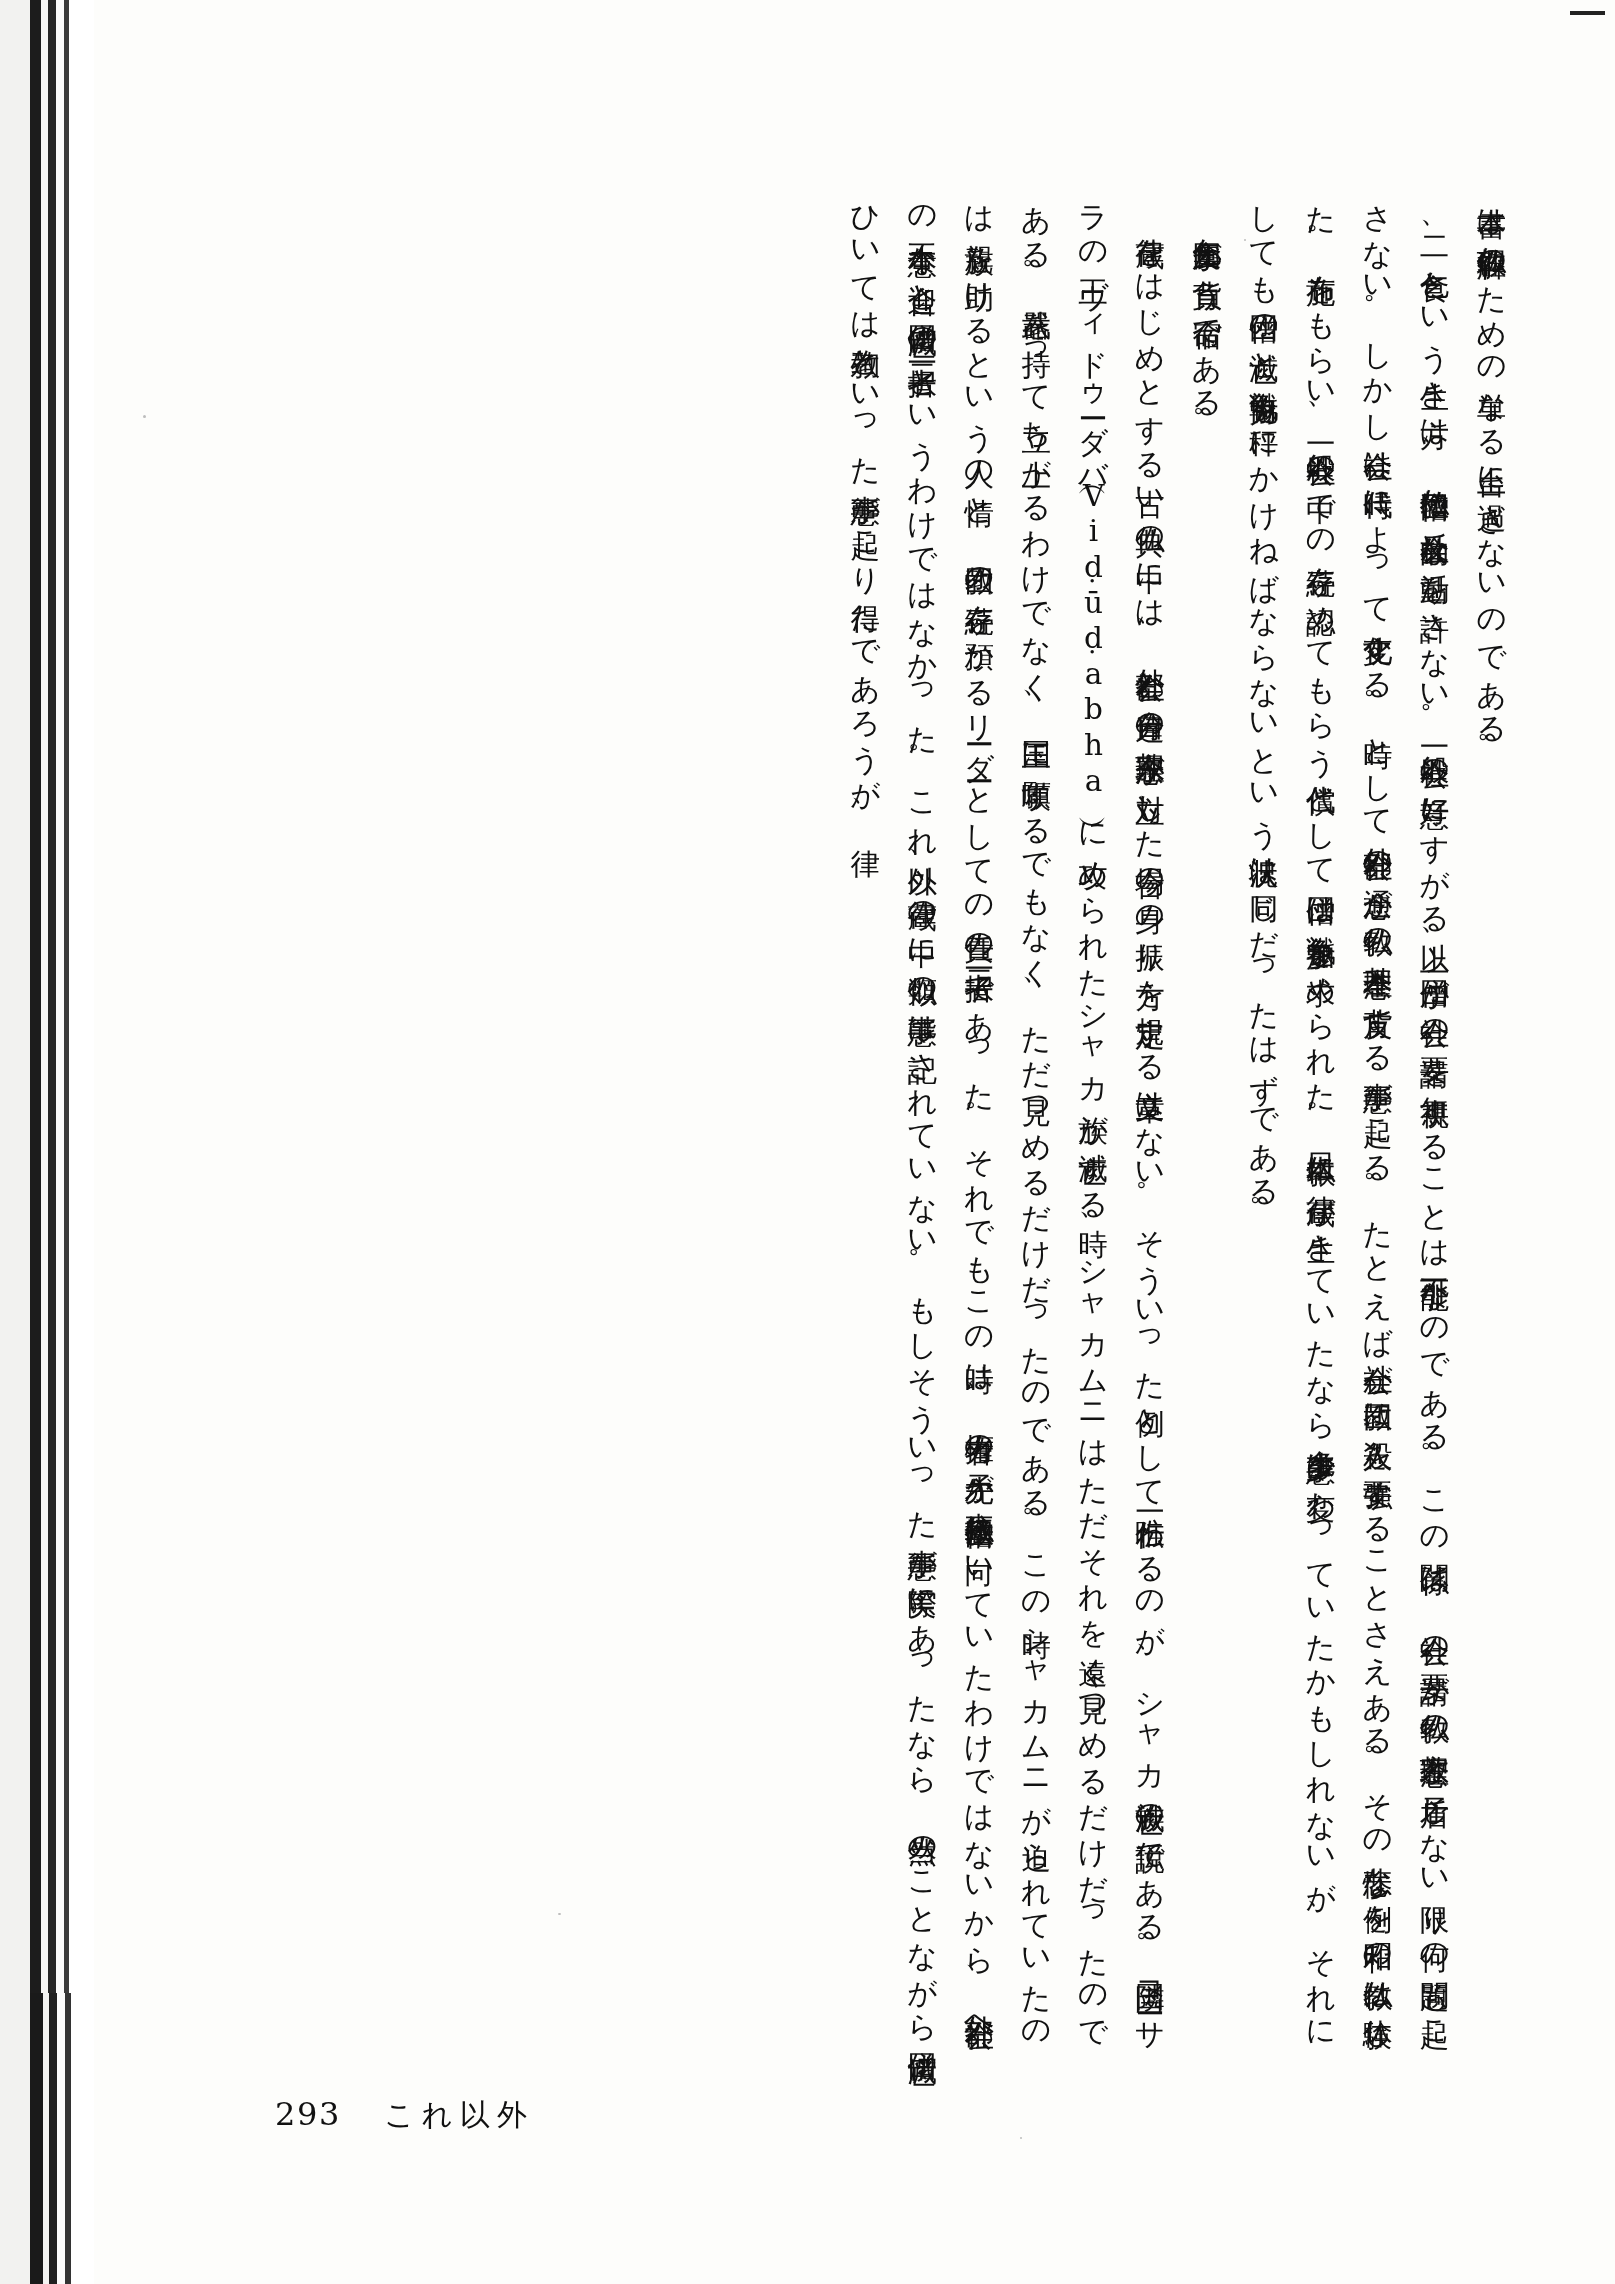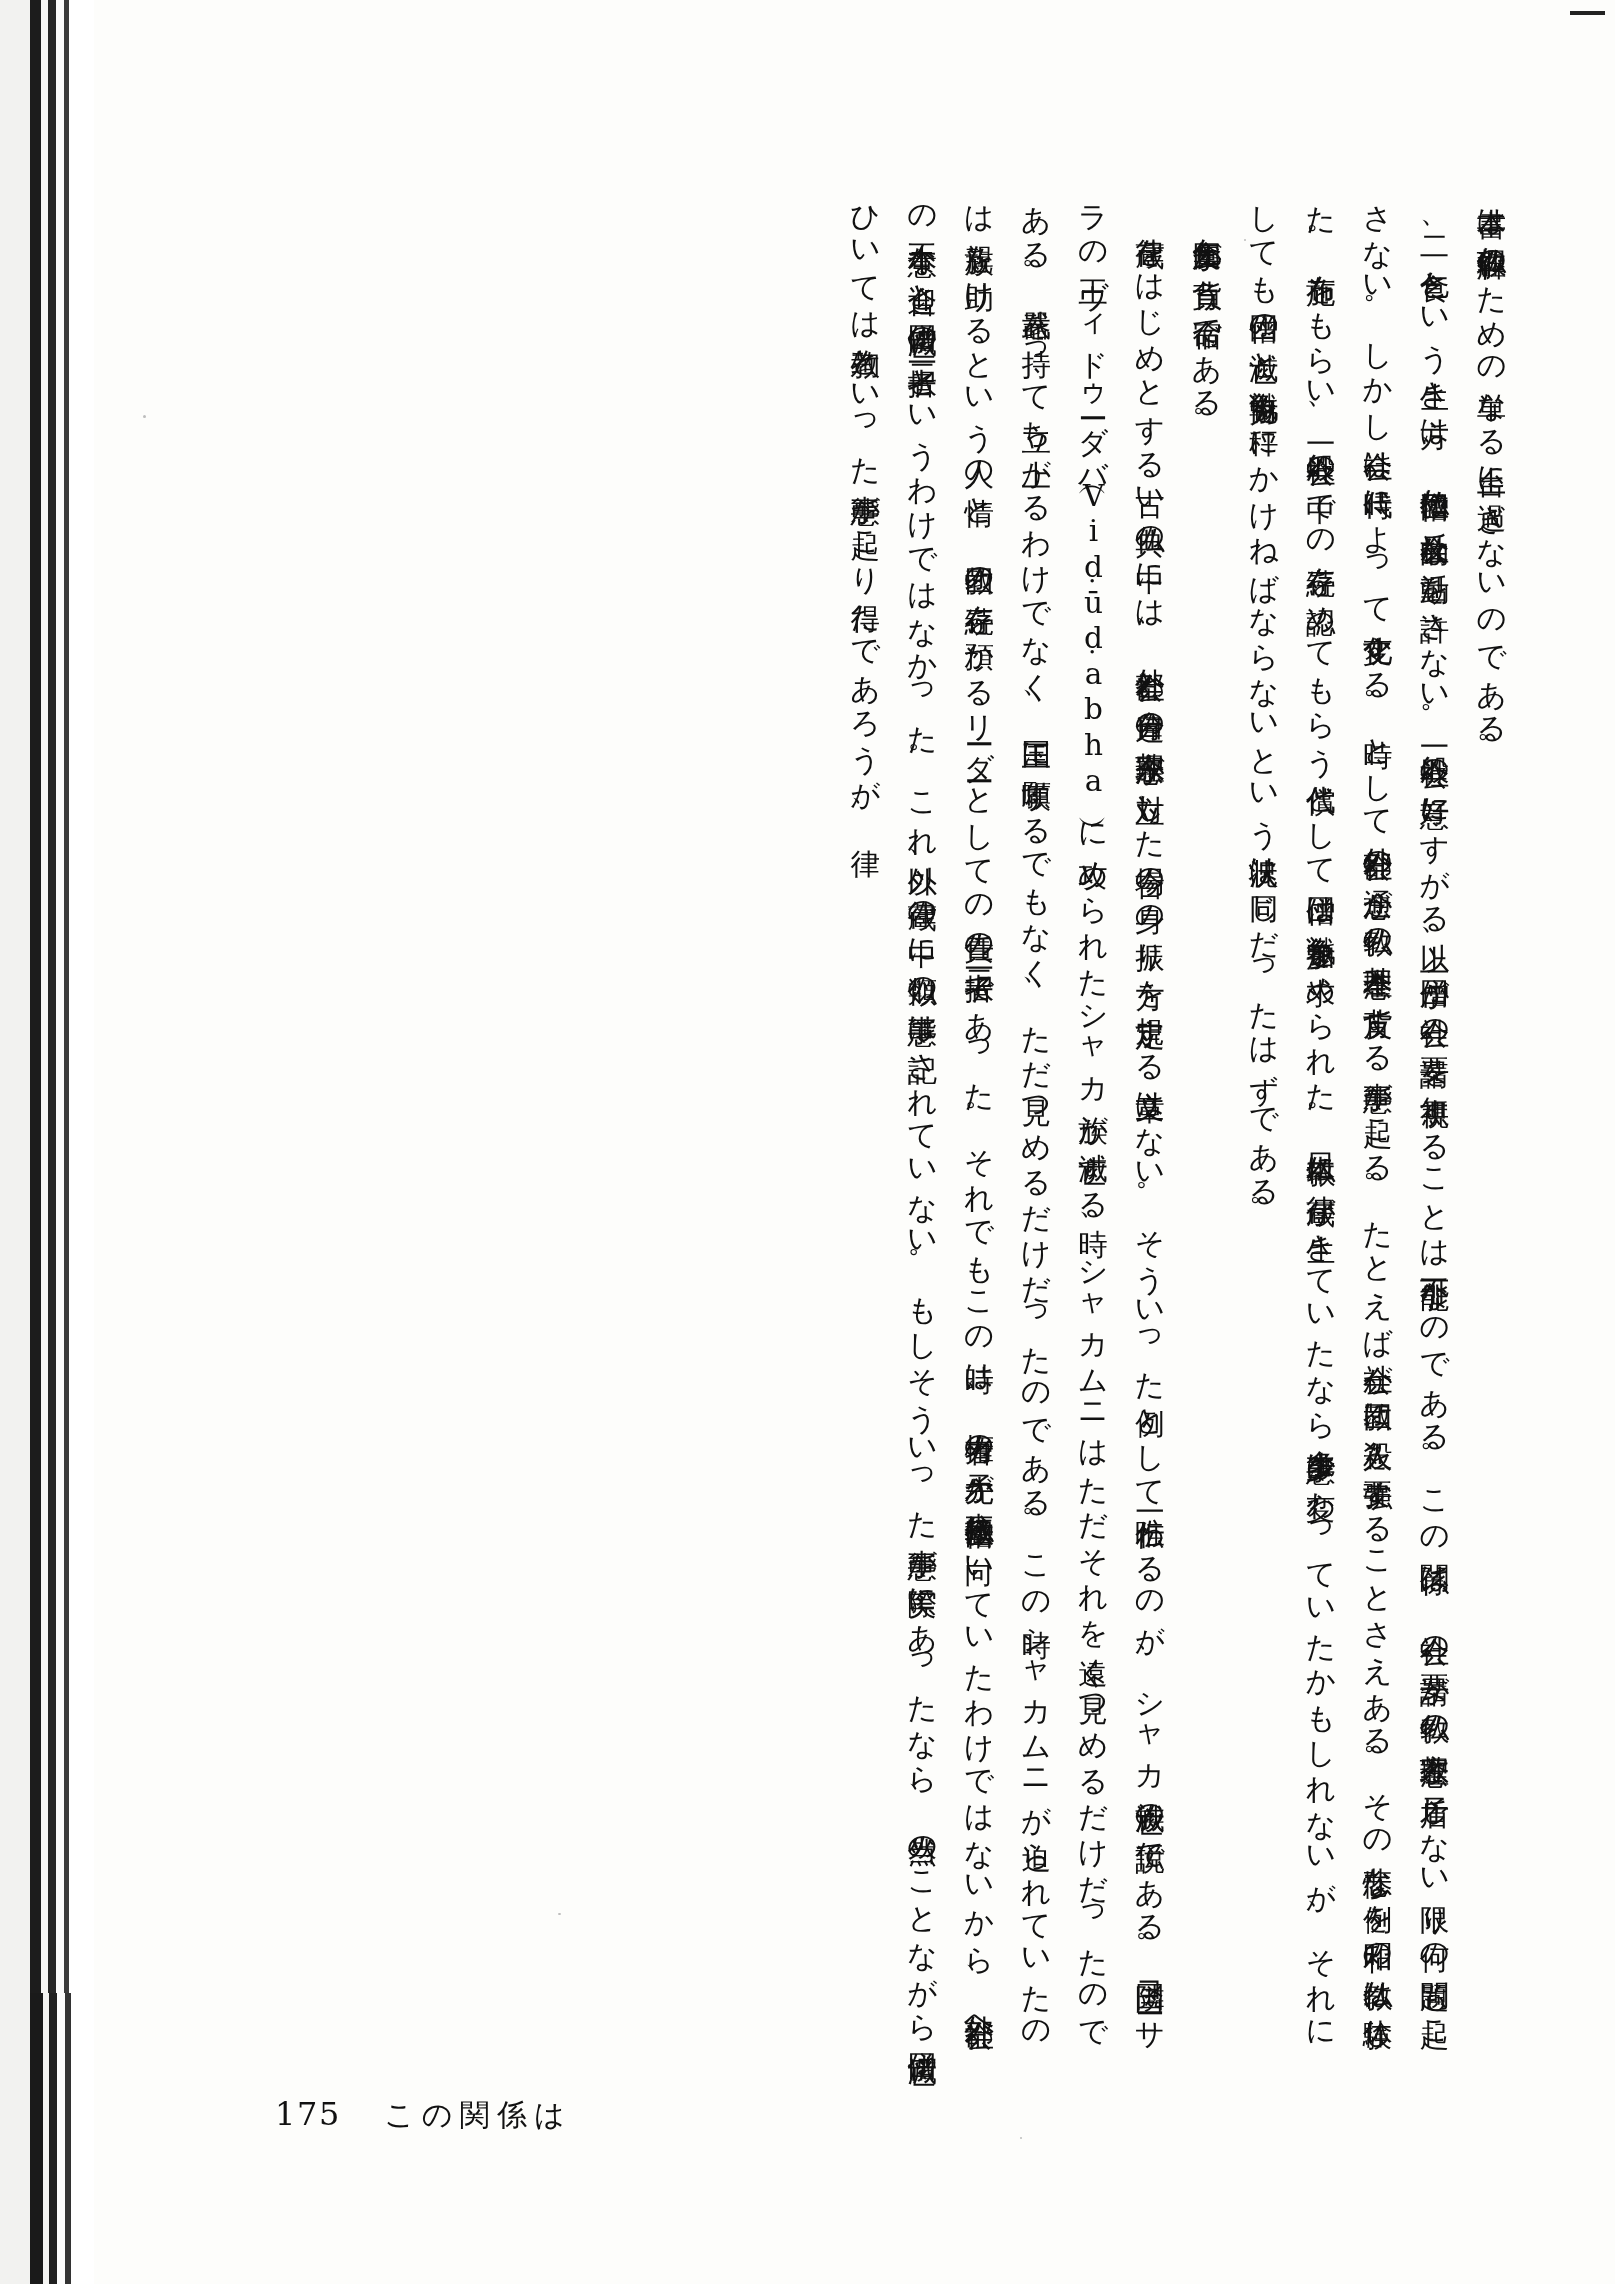--- a/index.html
+++ b/index.html
@@ -128,18 +128,18 @@
   <div class="speck" style="left:1020px; top:2137px; width:2.4px; height:2.4px;"></div>
 
   <div class="text-block">
     <p>本書は仏教理解のための単なる土台に過ぎないのである。</p>
     <p class="indent">二、乞食という生き方は、仏教僧団に反社会的な活動を許さない。一般社会の好意にすがる以上、僧団が社会の要請を無視することは不可能なのである。この関係は、社会の要請が仏教の宗教理念と矛盾しない限り何の問題も起こさない。しかし社会は時代によって変化する。時として外部社会の通念が仏教の基本理念と背反する事態が起こる。たとえば社会が教団に殺人を強要することさえある。その悲惨な例を昭和の仏教は体験した。布施をもらい、一般社会の中での存続を認めてもらう代償として僧団は戦争参加を求められた。日本仏教に律蔵が生きていたなら多少事態は変わっていたかもしれないが、それにしても僧団の滅亡と戦争協力を秤にかけねばならないという状況は同じだったはずである。</p>
     <p class="indent">乞食集団が背負う宿命である。</p>
     <p class="indent">律蔵をはじめとする古い仏典の中には、外部社会と自分達の宗教理念が対立した場合の身の振り方を規定する文章はない。そういった例として唯一伝わるのが、シャカ族滅亡の伝説である。隣国コーサラの王ヴィドゥーダバ（Viḍūḍabha）に攻められたシャカ族が滅亡する時、シャカムニはただそれを遠く見つめるだけだったのである。武器を持って立ち上がるわけでなく、国王に嘆願するでもなく、ただ見つめるだけだったのである。この時シャカムニが迫られていたのは親族を助けるという人の情と、教団の存続を預かるリーダーとしての責任の二者択一であった。それでもこの時は、権力者の矛先が直接仏教僧団に向いていたわけではないから、外部社会への不本意な迎合と僧団滅亡の二者択一というわけではなかった。これ以外、律蔵の中に類似の事態は記されていない。もしそういった事態が実際にあったなら、当然のことながら僧団滅亡ひいては殉教といった事態が起こり得たであろうが、律</p>
   </div>
 
   <div class="footer">
-    <span class="folio">175</span>
-    <span class="running-head">この関係は</span>
+    <span class="folio">293</span>
+    <span class="running-head">これ以外</span>
   </div>
 
 </div>
 
 
 </body></html>

